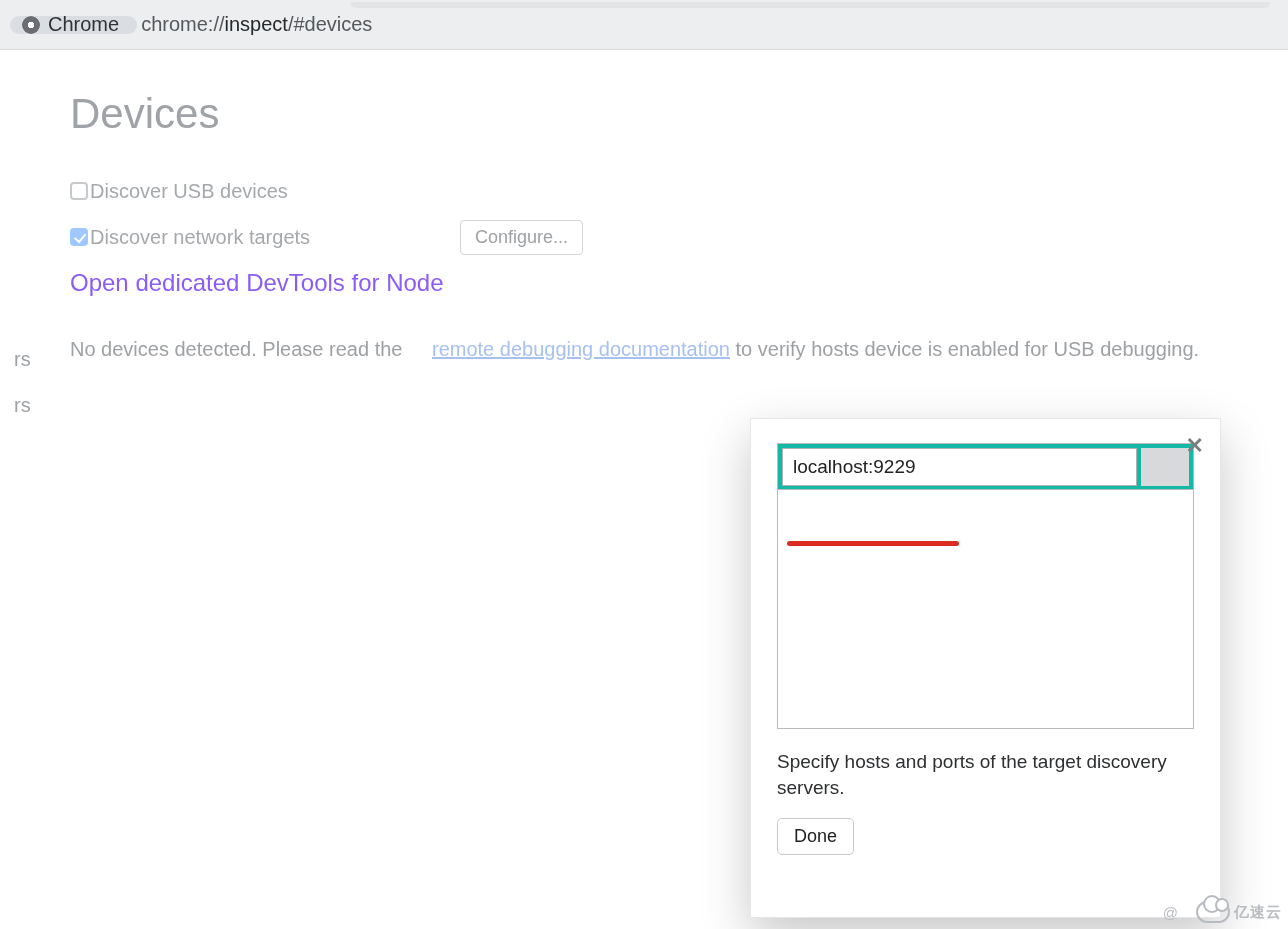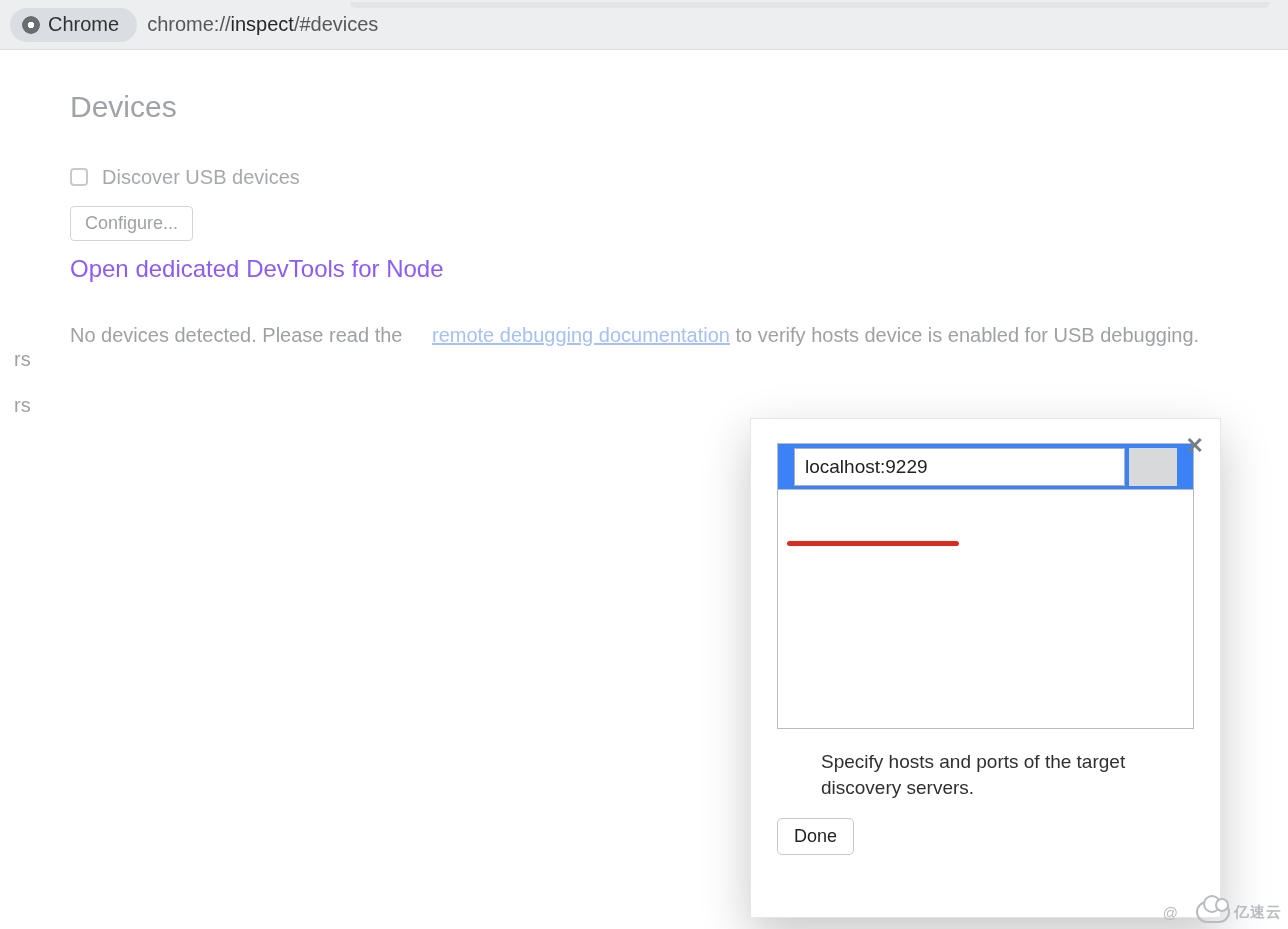--- a/index.html
+++ b/index.html
@@ -13,56 +13,56 @@
     border-bottom: 1px solid #dadcde;
     display: flex;
     align-items: center;
     padding-left: 10px;
   }
   .tab-chip {
     display: flex;
     align-items: center;
     background: #dadde1;
     border-radius: 20px;
-    height: 34px;
+    height: 18px;
     padding: 0 18px 0 12px;
     gap: 8px;
   }
   .chrome-glyph {
     width: 18px; height: 18px;
     border-radius: 50%;
     background:
       radial-gradient(circle at 50% 50%, #ffffff 0 3px, #6b6d72 3px 9px, transparent 9px);
     position: relative;
   }
   .tab-chip span { font-size: 20px; color: #303336; }
-  .url-area { margin-left: 10px; font-size: 20px; color: #56595c; }
+  .url-area { margin-left: 4px; font-size: 20px; color: #56595c; }
   .url-area .bold { color: #26292b; }
 
   
   .page {
     padding: 40px 0 0 70px;
     position: relative;
     color: #5b5f63;
   }
   .page h1 {
-    font-size: 30px;
+    font-size: 42px;
     font-weight: 400;
     color: #9fa3a7;
     margin-bottom: 30px;
   }
   .row {
     display: flex;
     align-items: center;
     height: 46px;
   }
   .row .left {
     display: flex;
     align-items: center;
-    gap: 14px;
+    gap: 2px;
     width: 390px;
     font-size: 20px;
     color: #a6a9ac;
   }
   .chk {
     width: 18px; height: 18px;
     border: 2px solid #c7cacc;
     border-radius: 4px;
     background: #fff;
     display: inline-flex;
@@ -140,24 +140,24 @@
     margin-bottom: 16px;
   }
   .target-list {
     width: 417px;
     height: 286px;
     border: 1px solid #b9bbbd;
     background: #fff;
   }
   .target-header {
     height: 46px;
-    background: #3b82f6;
+    background: #14b8a6;
     border-bottom: 1px solid #b9bbbd;
     display: flex; align-items: center;
-    padding: 16px;
+    padding: 4px;
     gap: 4px;
   }
   .target-input {
     flex: 1;
     height: 38px;
     background: #fff;
     border: 1px solid #aeb0b2;
     font-size: 19px;
     padding: 0 10px;
     color: #222;
@@ -172,21 +172,20 @@
     top: 122px; left: 36px;
     width: 172px; height: 5px;
     background: #db2c21;
     border-radius: 3px;
   }
   .dialog .desc {
     margin-top: 20px;
     font-size: 19px;
     color: #2d2f31;
     line-height: 1.35;
-    margin-left: 44px;
   }
   .dialog .done-btn {
     margin-top: 18px;
     align-self: flex-start;
     border: 1px solid #c6c7c9;
     background: #fff;
     border-radius: 5px;
     padding: 7px 16px;
     font-size: 18px;
     color: #222;
@@ -246,20 +245,24 @@
   <h1>Devices</h1>
 
   <div class="row">
     <div class="left">
       <span class="chk"></span>
       <span>Discover USB devices</span>
     </div>
   </div>
 
   <div class="row">
+    <div class="left">
+      <span class="chk checked"></span>
+      <span>Discover network targets</span>
+    </div>
     <button class="btn">Configure...</button>
   </div>
 
   <div class="row">
     <span class="link">Open dedicated DevTools for Node</span>
   </div>
 
   <div class="status-line">
     <span>No devices detected. Please read the </span><span class="link2">remote debugging documentation</span><span> to verify hosts device is enabled for USB debugging.</span>
   </div>

